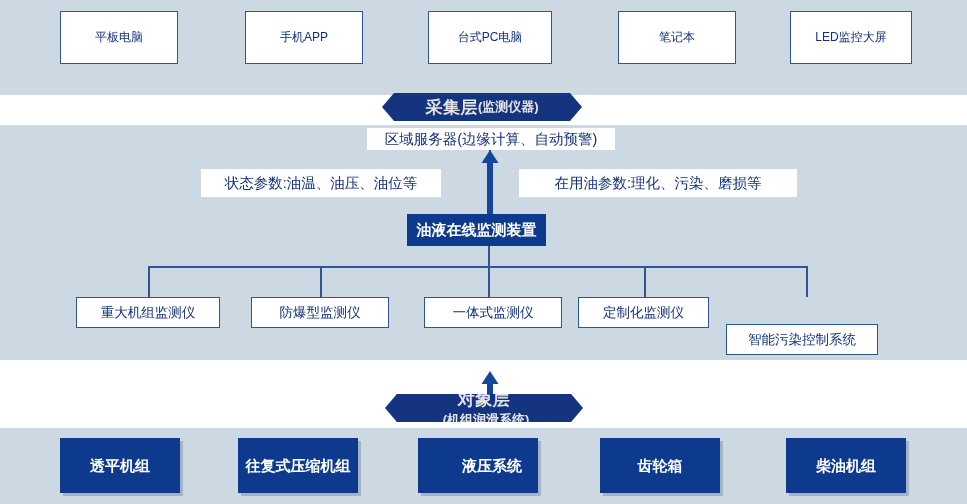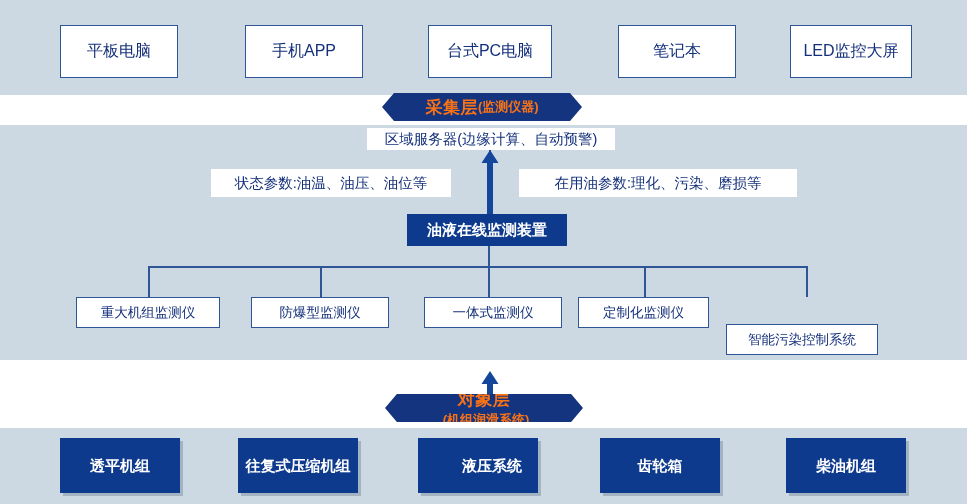--- a/index.html
+++ b/index.html
@@ -64,30 +64,30 @@
     color: #14307a;
     display: flex;
     align-items: center;
     justify-content: center;
     text-align: center;
     white-space: nowrap;
   }
 
   
   .top-device {
-    top: 25px;
+    top: 11px;
     height: 53px;
-    font-size: 16px;
+    font-size: 12px;
   }
 
   
   .banner {
     position: absolute;
     background: #15347f;
-    color: #f97316;
+    color: #e5e5e5;
     display: flex;
     align-items: center;
     justify-content: center;
     white-space: nowrap;
     clip-path: polygon(0% 50%, 6% 0%, 94% 0%, 100% 50%, 94% 100%, 6% 100%);
   }
   .banner .big {
     font-size: 17px;
     font-weight: 700;
     letter-spacing: 0.5px;
@@ -175,28 +175,28 @@
   </div>
 
   <div class="line-v" style="left:489px; top:150px; height:22px;"></div>
 
   <div class="arrow-up" style="left:479px; top:150px; height:66px;">
     <svg width="22" height="66" viewBox="0 0 22 66">
       <path d="M11 0 L2.5 13 L8 13 L8 66 L14 66 L14 13 L19.5 13 Z" fill="#14479b"></path>
     </svg>
   </div>
 
-  <div class="plainlabel param-label" style="left:211px; top:169px; width:240px;">
+  <div class="plainlabel param-label" style="left:201px; top:169px; width:240px;">
     <span>状态参数:油温、油压、油位等</span>
   </div>
   <div class="plainlabel param-label" style="left:519px; top:169px; width:278px;">
     <span>在用油参数:理化、污染、磨损等</span>
   </div>
 
-  <div id="central-device" class="dbox" style="left:407px; top:214px; width:160px; height:32px;">
+  <div id="central-device" class="dbox" style="left:407px; top:214px; width:139px; height:32px;">
     <span>油液在线监测装置</span>
   </div>
 
   <div class="line-v" style="left:488px; top:246px; height:21px;"></div>
   <div class="line-h" style="left:148px; top:266px; width:660px;"></div>
   <div class="line-v" style="left:148px; top:266px; height:31px;"></div>
   <div class="line-v" style="left:320px; top:266px; height:31px;"></div>
   <div class="line-v" style="left:488px; top:266px; height:31px;"></div>
   <div class="line-v" style="left:644px; top:266px; height:31px;"></div>
   <div class="line-v" style="left:806px; top:266px; height:31px;"></div>

